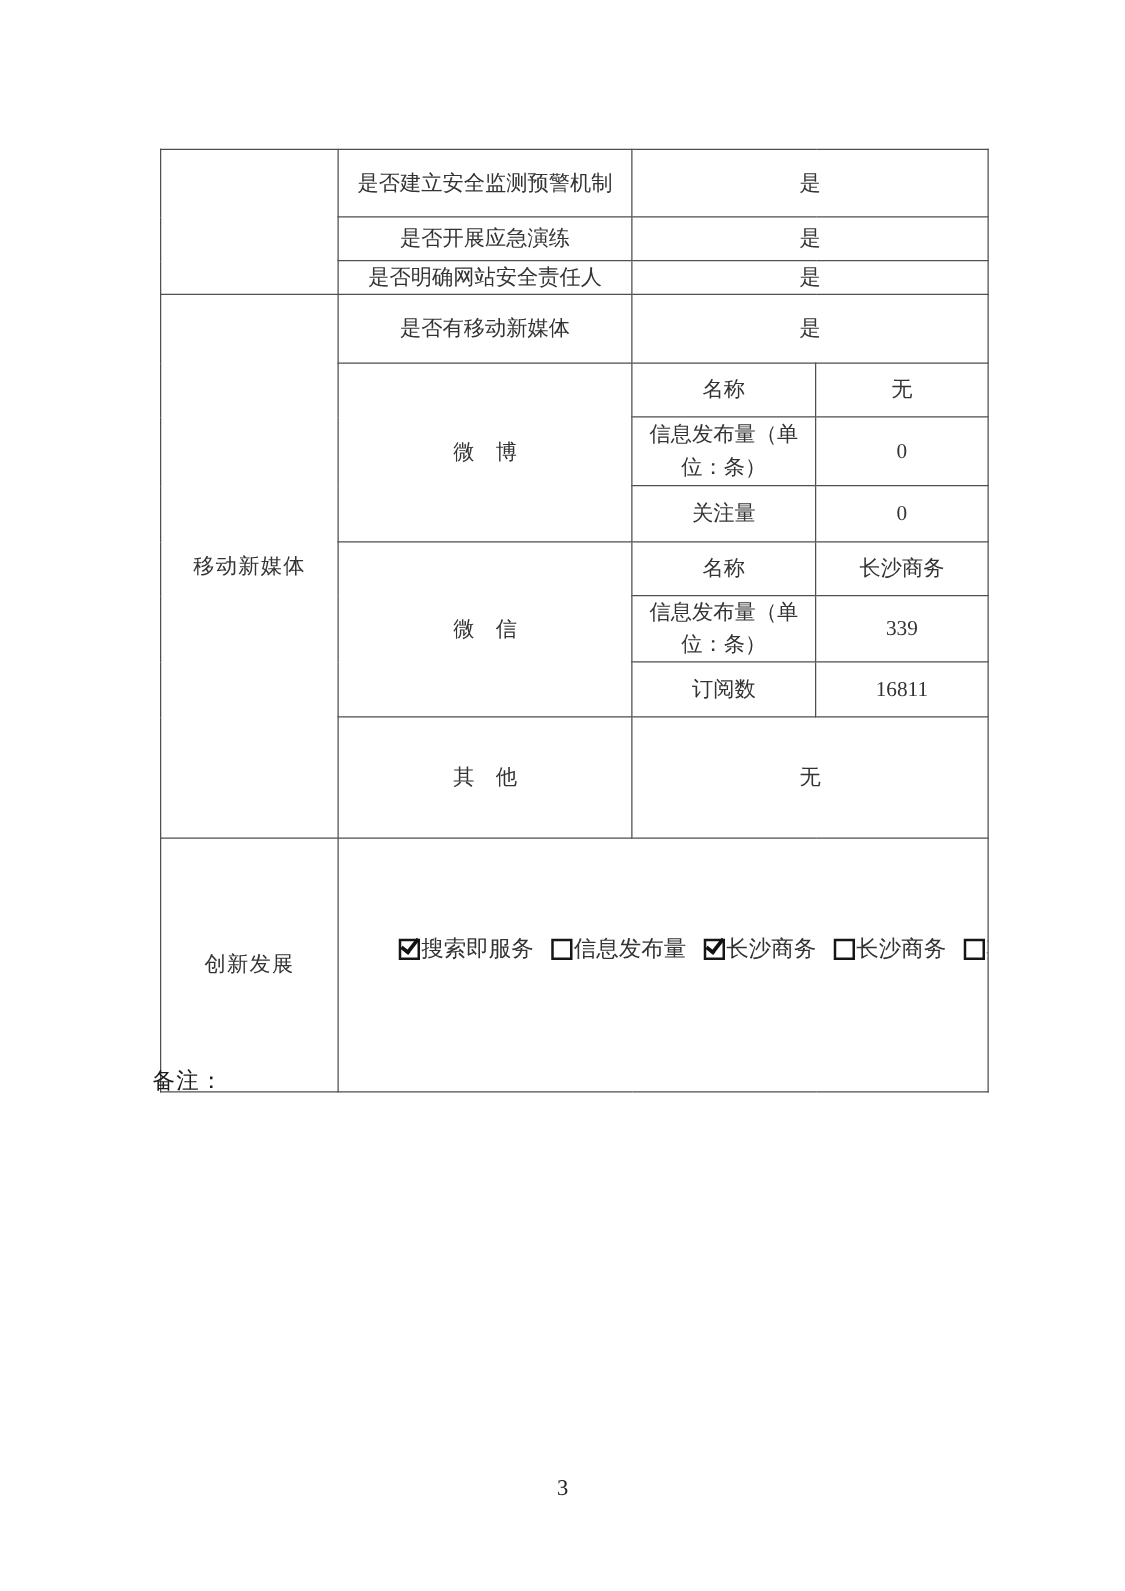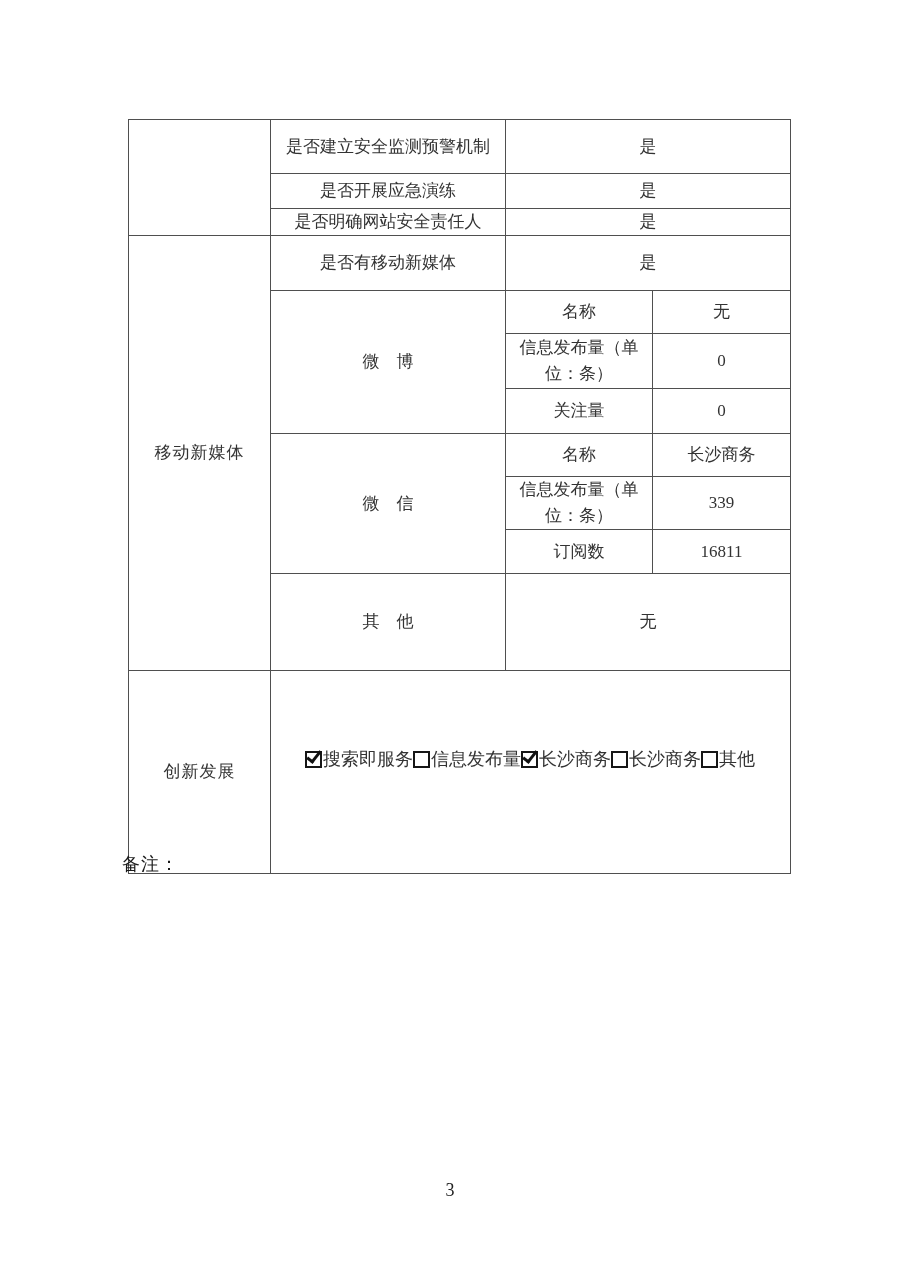--- a/index.html
+++ b/index.html
@@ -25,21 +25,21 @@
   .wrap-label  { padding:0 28px; }
   .pad-narrow  { padding:0 20px; }
   .sec-label   { font-size:18px; letter-spacing:1px; }
   .sub-label   { font-size:18px; }
 
   .innov-line {
     position:relative; top:-13px;
     display:flex; align-items:center; justify-content:flex-start;
     padding-left:34px; font-size:18px; white-space:nowrap;
   }
-  .cb-item  { display:inline-flex; align-items:center; }
+  .cb-item  { display:inline-flex; align-items:center;margin-left:14px; }
   .cb-box   {
     position:relative; width:13px; height:13px;
     border:2px solid #161616; background:#ffffff;
     margin-right:1px; flex:none;
   }
   .cb-check {
     display:none; position:absolute; left:3px; top:-5px;
     width:5px; height:12px;
     border-right:3px solid #111111; border-bottom:3px solid #111111;
     transform:rotate(38deg);

